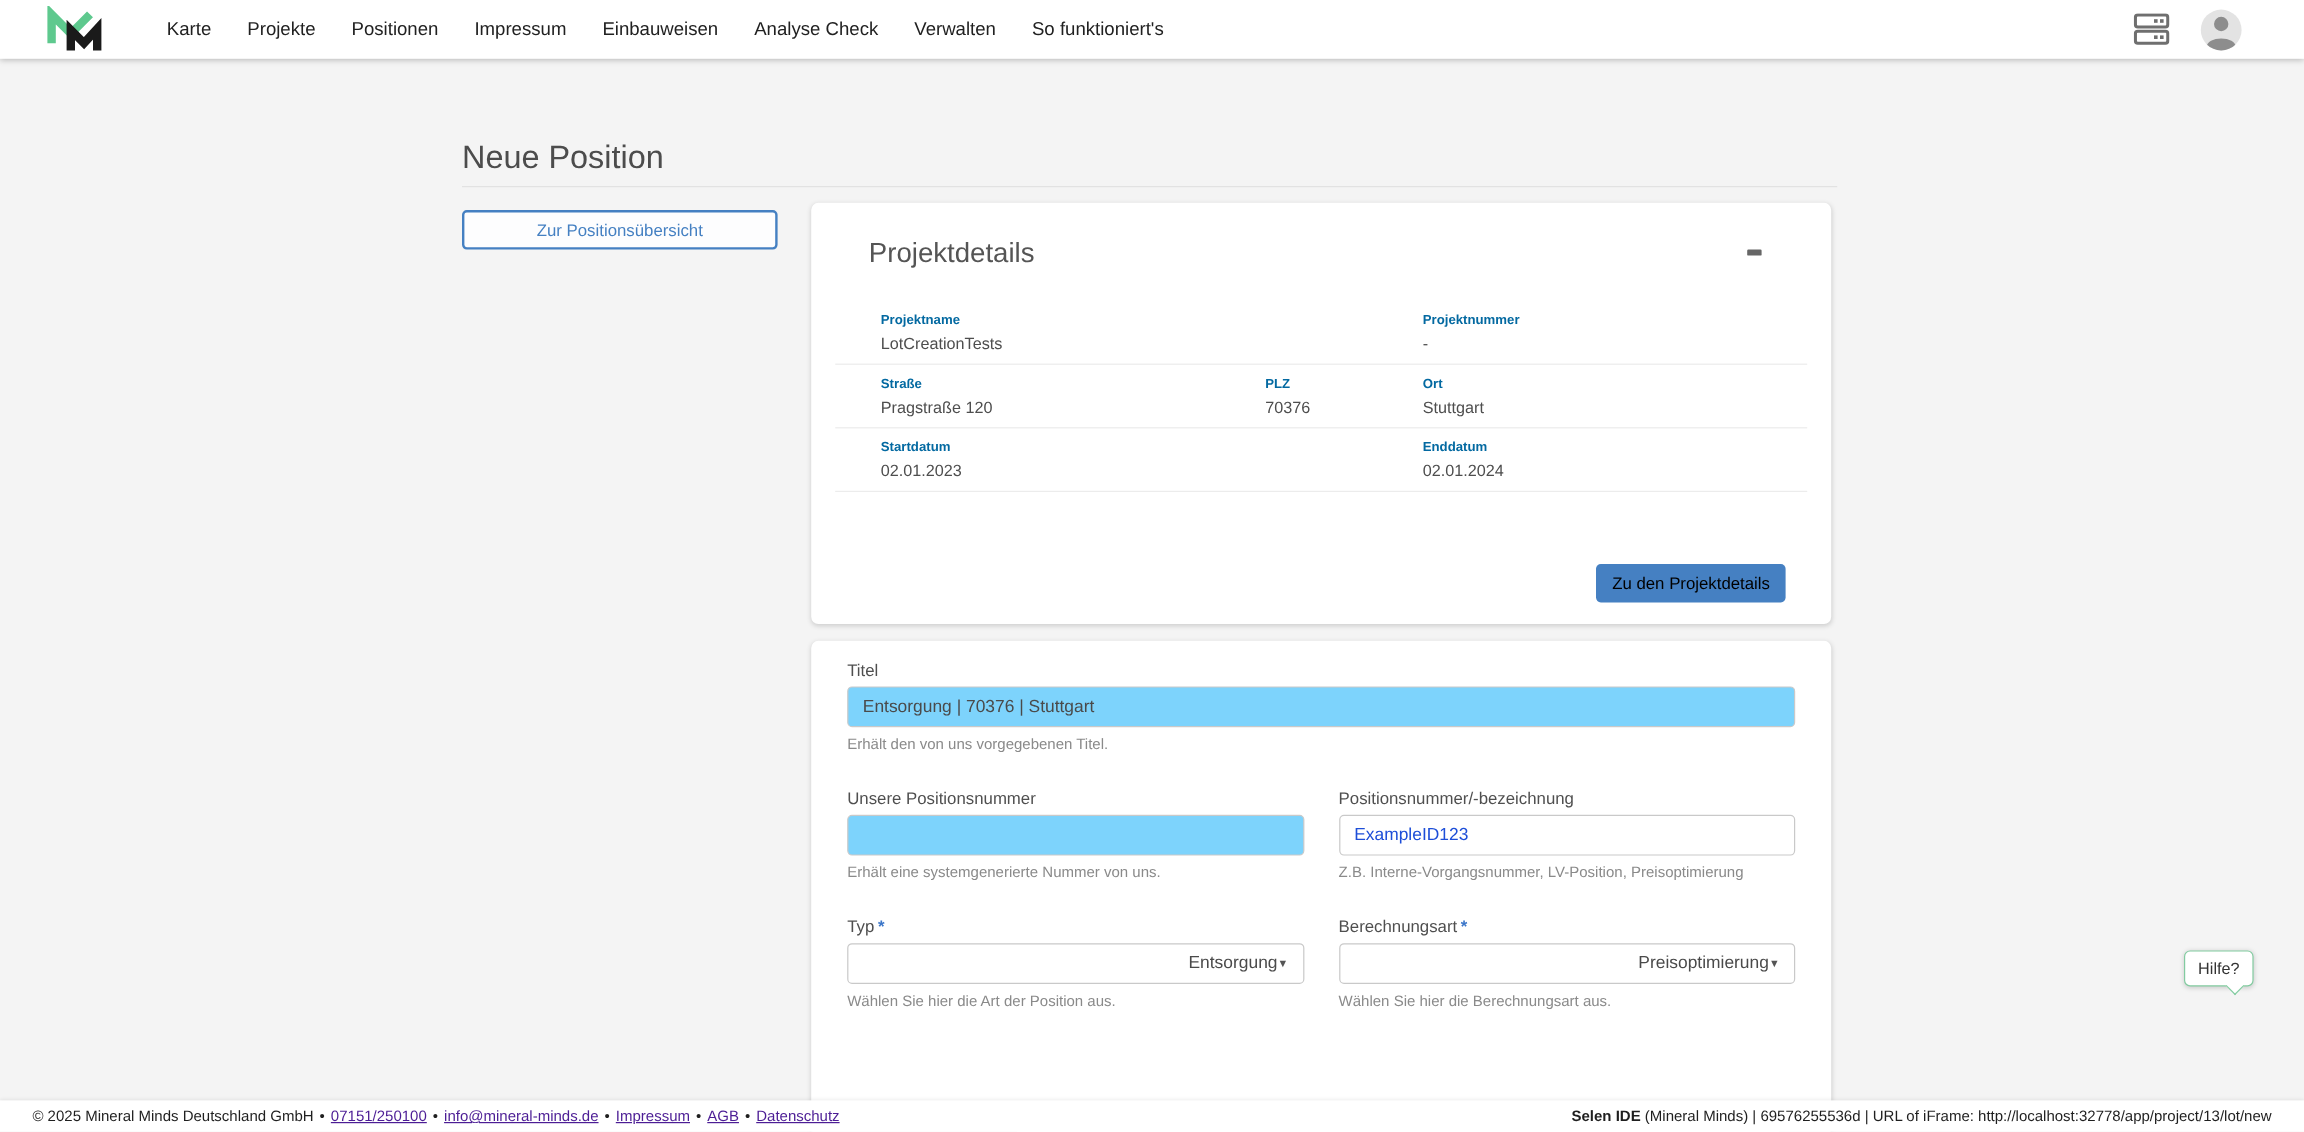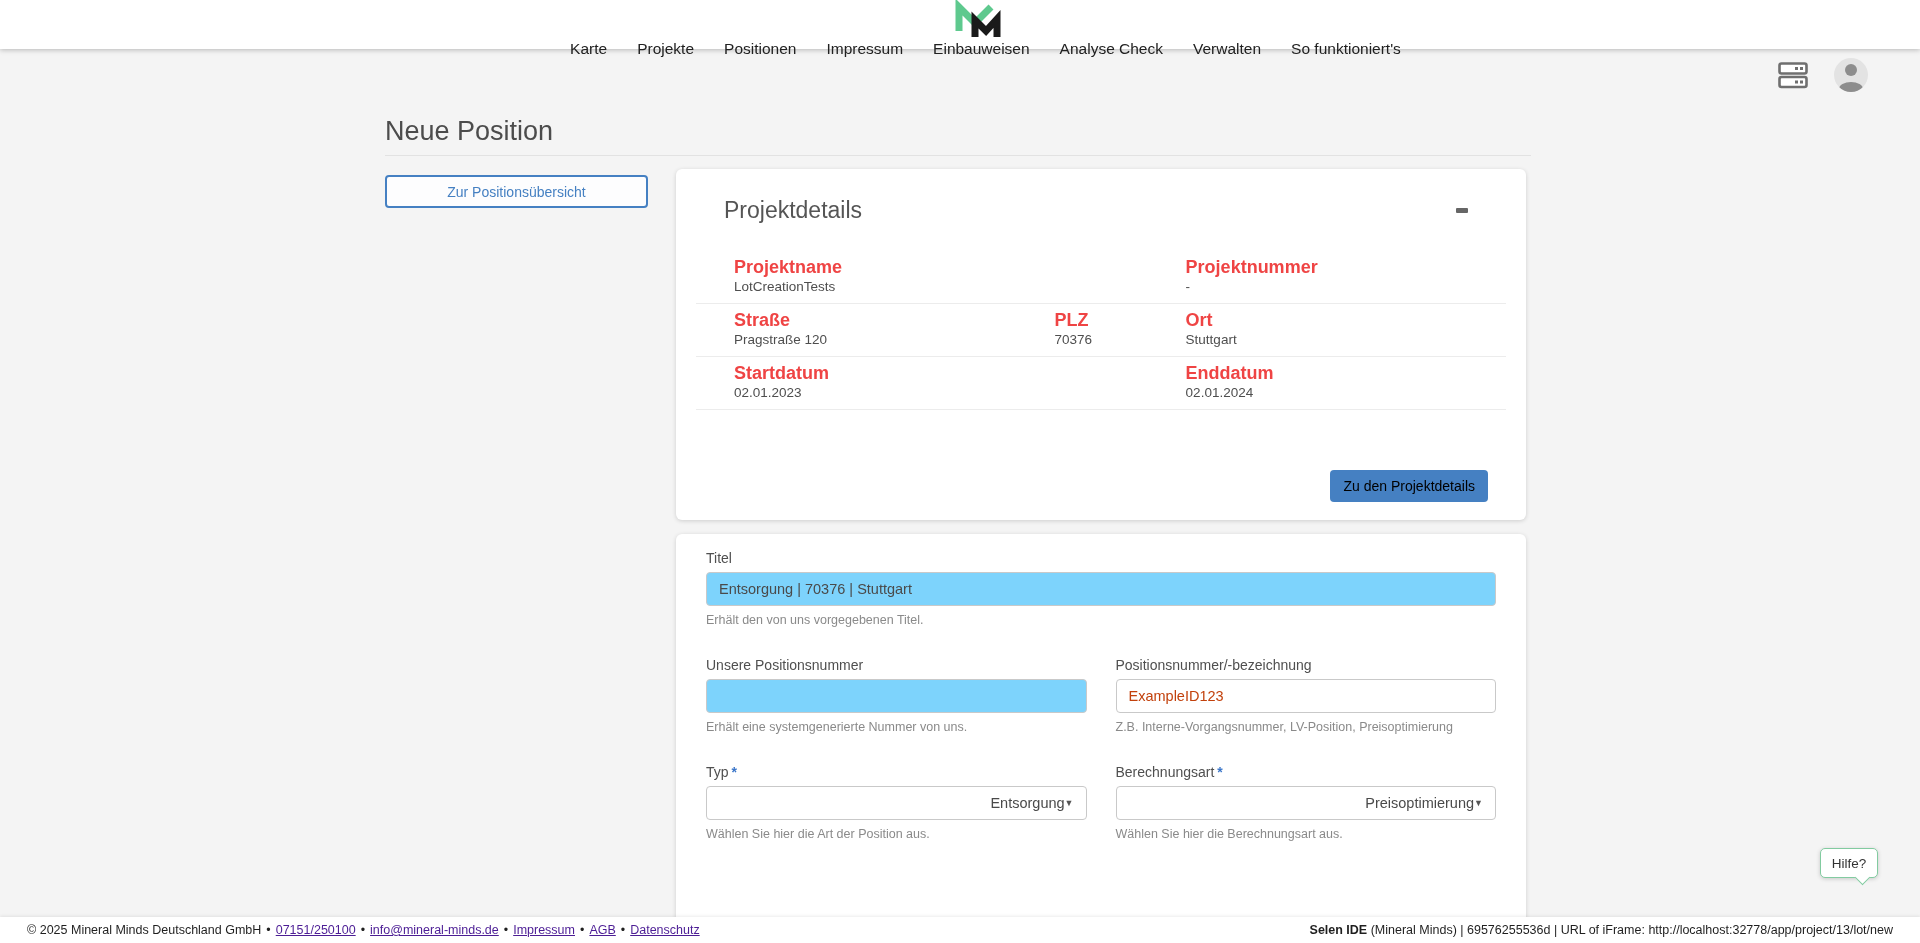--- a/index.html
+++ b/index.html
@@ -14,21 +14,20 @@
     color:#4a4a4a;
   }
 
   
   .navbar {
     position:fixed; top:0; left:0; right:0; height:49px;
     background:#fff;
     box-shadow:0 1px 5px rgba(0,0,0,0.25);
     display:flex; align-items:center;
     z-index:50;
-    flex-direction:column;
   }
   .logo { margin-left:36px; flex:0 0 auto; display:block; }
   .nav-links { display:flex; gap:30px; margin-left:51px; align-items:center; }
   .nav-link {
     font-size:15.5px; font-weight:500; color:#212121;
     text-decoration:none; cursor:pointer; white-space:nowrap;
   }
   .nav-right { margin-left:auto; margin-right:52px; display:flex; align-items:center; gap:26px; }
   .server-icon { display:block; cursor:pointer; }
   .avatar {
@@ -78,36 +77,36 @@
     width:12px; height:5px; background:#666; border-radius:1px;
     margin-top:13px; margin-right:10px; cursor:pointer;
   }
   .cp-table { margin-top:26px; }
   .cp-row {
     display:grid; grid-template-columns:41.5% 17% 41.5%;
     padding:8px 0 8px 38px;
   }
   .cp-row + .cp-row { border-top:1px solid #ececec; }
   .cp-row:last-child { border-bottom:1px solid #ececec; }
-  .cp-label { font-size:18px; font-weight:700; color:#ef4444; line-height:16px; }
+  .cp-label { font-size:11px; font-weight:700; color:#0369a1; line-height:16px; }
   .cp-value { font-size:13.5px; color:#4e4e4e; line-height:16px; margin-top:4px; }
   .col3 { grid-column:3; }
   .btn-primary {
     position:absolute; right:38px; bottom:18px;
     background:#4580c2; color:#000000; border:none; border-radius:4px;
     font-size:14px; font-family:inherit; padding:8px 13px; cursor:pointer;
   }
 
   
   .form-label { font-size:14px; font-weight:500; color:#4f4f4f; line-height:18px; }
   .req { color:#3b76c9; margin-left:3px; font-weight:700; }
   .text-input {
     display:block; margin-top:5px; height:34px; width:100%;
     border:1px solid #c9c9c9; border-radius:4px; padding:0 12px;
-    font-size:14.5px; color:#c2410c; background:#fff; font-family:inherit;
+    font-size:14.5px; color:#1d4ed8; background:#fff; font-family:inherit;
   }
   .text-input:disabled { background:#7dd3fc; color:#4a4a4a; opacity:1; }
   .helper { margin-top:7px; font-size:12.5px; color:#8a8a8a; line-height:15px; }
   .form-row { display:grid; grid-template-columns:1fr 1fr; column-gap:29px; margin-top:28px; }
   .select {
     margin-top:5px; height:34px;
     border:1px solid #c9c9c9; border-radius:4px; background:#fff;
     padding:0 12px; display:flex; align-items:center; justify-content:flex-end;
     font-size:14.5px; color:#4a4a4a; cursor:pointer;
   }
@@ -121,21 +120,21 @@
     padding:0 27px; font-size:12.5px; color:#1f1f1f;
     box-shadow:0 -1px 3px rgba(0,0,0,0.08);
     white-space:nowrap;
   }
   .footer a { color:#4c1d95; text-decoration:underline; }
   .sep { margin:0 5px; color:#1f1f1f; }
   .footer-right b { font-weight:700; }
 
   
   .help {
-    position:fixed; left:1820px; top:848px; width:58px; height:30px;
+    position:fixed; left:1820px; top:792px; width:58px; height:30px;
     background:#fff; border:1px solid #82cba0; border-radius:5px;
     box-shadow:0 1px 4px rgba(0,0,0,0.18);
     display:flex; align-items:center; justify-content:center;
     font-size:13.5px; color:#333; cursor:pointer; z-index:70;
   }
   .help::after {
     content:""; position:absolute; right:9px; bottom:-6px;
     width:10px; height:10px; background:#fff;
     border-right:1px solid #82cba0; border-bottom:1px solid #82cba0;
     transform:rotate(45deg);

